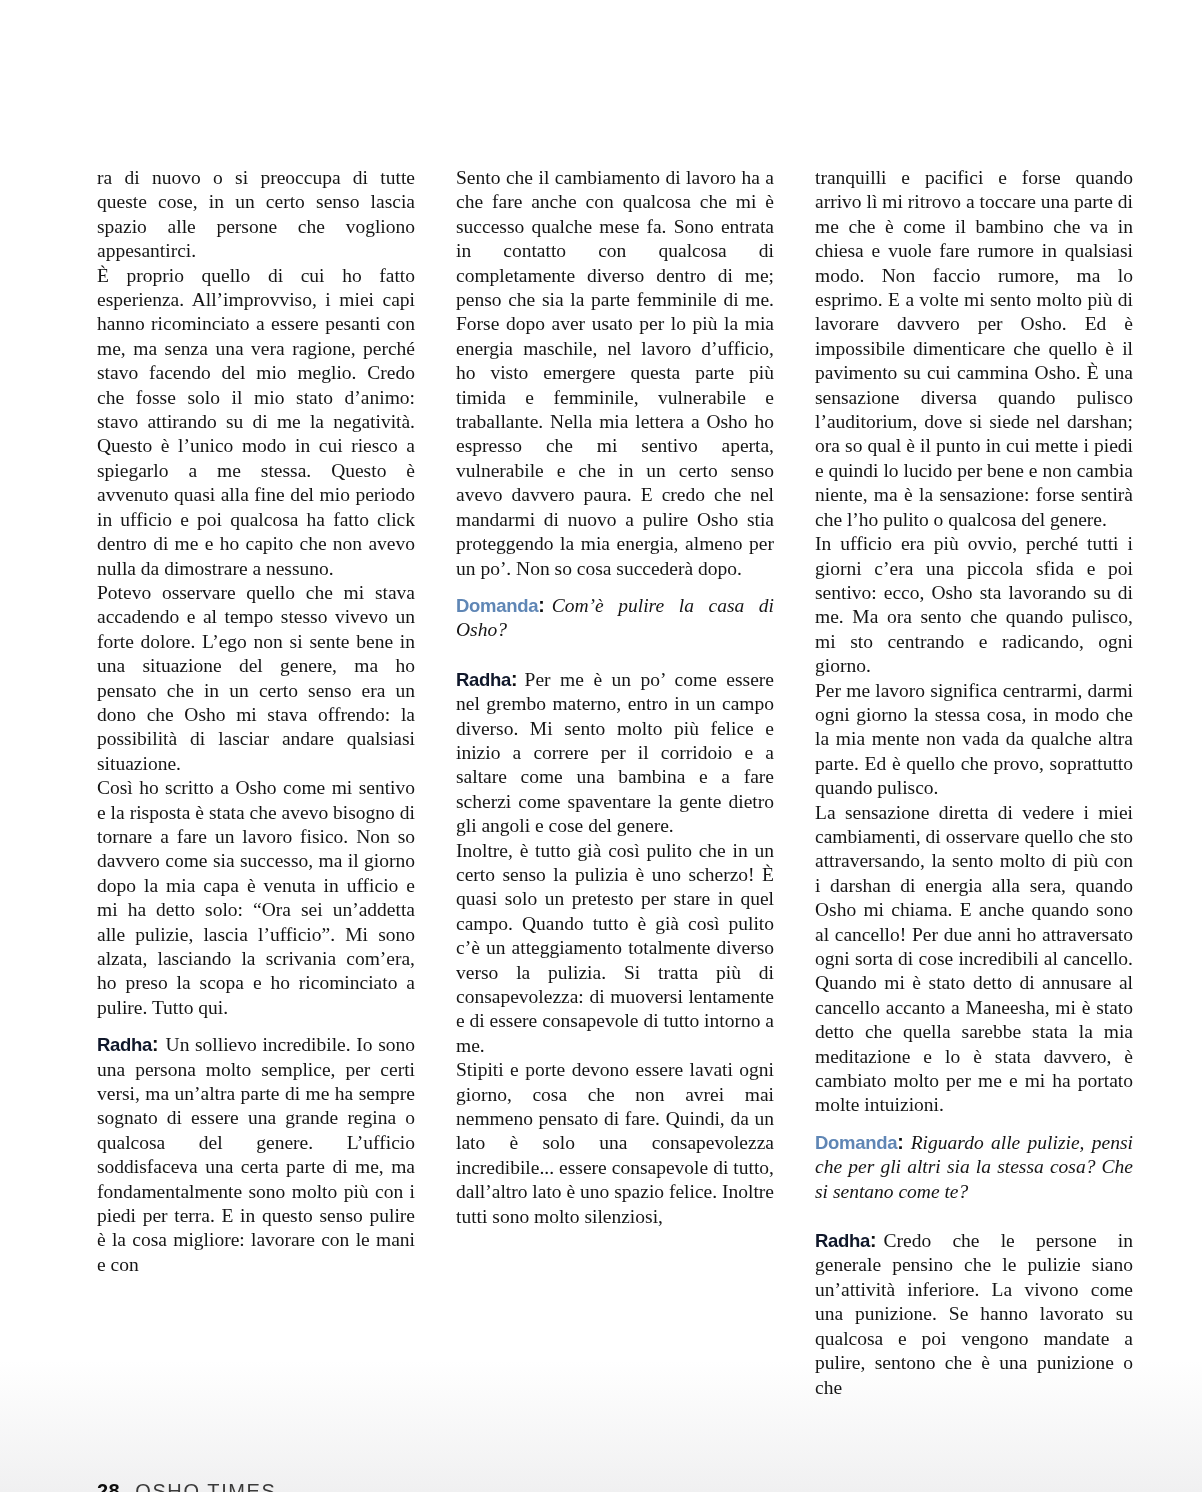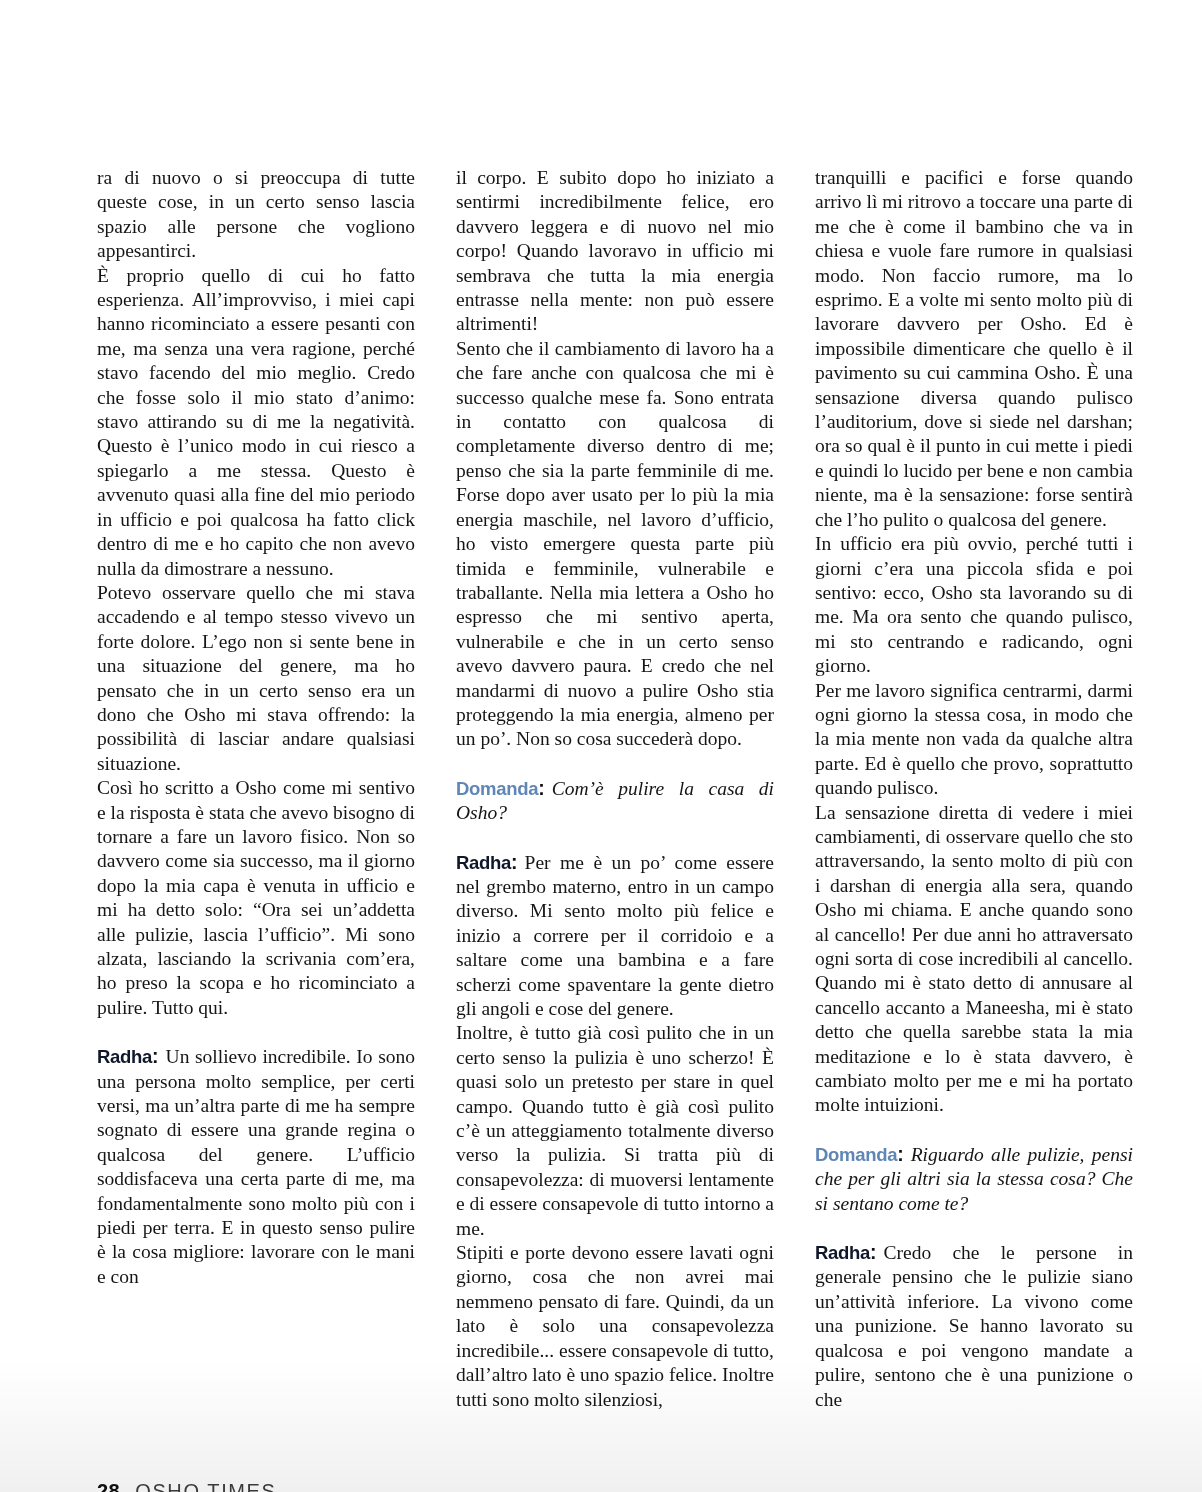--- a/index.html
+++ b/index.html
@@ -25,21 +25,21 @@
   }
   p.body-par {
     margin: 0;
     font-family: "Liberation Serif", serif;
     font-size: 19.5px;
     line-height: 24.4px;
     text-align: justify;
     color: #151515;
   }
   p.qa {
-    margin: 24px 0 0 0;
+    margin: 12px 0 0 0;
   }
   p.qa.question { margin-bottom: 24px; }
   p.qa.answer   { margin-bottom: 0; }
   .qa-label {
     font-family: "Liberation Sans", sans-serif;
     font-weight: bold;
     font-size: 18.5px;
     letter-spacing: -0.3px;
   }
   .label-domanda { color: #5f86b5; }
@@ -77,21 +77,20 @@
 
 <div class="columns">
     <div class="col">
       <p class="body-par">ra di nuovo o si preoccupa di tutte queste cose, in un certo senso lascia spazio alle persone che vogliono appesantirci.</p>
       <p class="body-par">È proprio quello di cui ho fatto esperienza. All’improvviso, i miei capi hanno ricominciato a essere pesanti con me, ma senza una vera ragione, perché stavo facendo del mio meglio. Credo che fosse solo il mio stato d’animo: stavo attirando su di me la negatività. Questo è l’unico modo in cui riesco a spiegarlo a me stessa. Questo è avvenuto quasi alla fine del mio periodo in ufficio e poi qualcosa ha fatto click dentro di me e ho capito che non avevo nulla da dimostrare a nessuno.</p>
       <p class="body-par">Potevo osservare quello che mi stava accadendo e al tempo stesso vivevo un forte dolore. L’ego non si sente bene in una situazione del genere, ma ho pensato che in un certo senso era un dono che Osho mi stava offrendo: la possibilità di lasciar andare qualsiasi situazione.</p>
       <p class="body-par">Così ho scritto a Osho come mi sentivo e la risposta è stata che avevo bisogno di tornare a fare un lavoro fisico. Non so davvero come sia successo, ma il giorno dopo la mia capa è venuta in ufficio e mi ha detto solo: “Ora sei un’addetta alle pulizie, lascia l’ufficio”. Mi sono alzata, lasciando la scrivania com’era, ho preso la scopa e ho ricominciato a pulire. Tutto qui.</p>
       <p class="body-par qa answer"><span class="qa-label label-radha">Radha</span><span class="label-colon">:</span><span class="atext">Un sollievo incredibile. Io sono una persona molto semplice, per certi versi, ma un’altra parte di me ha sempre sognato di essere una grande regina o qualcosa del genere. L’ufficio soddisfaceva una certa parte di me, ma fondamentalmente sono molto più con i piedi per terra. E in questo senso pulire è la cosa migliore: lavorare con le mani e con</span></p>
     </div>
     <div class="col">
-      <p class="body-par">il corpo. E subito dopo ho iniziato a sentirmi incredibilmente felice, ero davvero leggera e di nuovo nel mio corpo! Quando lavoravo in ufficio mi sembrava che tutta la mia energia entrasse nella mente: non può essere altrimenti!</p>
       <p class="body-par">Sento che il cambiamento di lavoro ha a che fare anche con qualcosa che mi è successo qualche mese fa. Sono entrata in contatto con qualcosa di completamente diverso dentro di me; penso che sia la parte femminile di me. Forse dopo aver usato per lo più la mia energia maschile, nel lavoro d’ufficio, ho visto emergere questa parte più timida e femminile, vulnerabile e traballante. Nella mia lettera a Osho ho espresso che mi sentivo aperta, vulnerabile e che in un certo senso avevo davvero paura. E credo che nel mandarmi di nuovo a pulire Osho stia proteggendo la mia energia, almeno per un po’. Non so cosa succederà dopo.</p>
       <p class="body-par qa question"><span class="qa-label label-domanda">Domanda</span><span class="label-colon">:</span><span class="qtext">Com’è pulire la casa di Osho?</span></p>
       <p class="body-par qa answer"><span class="qa-label label-radha">Radha</span><span class="label-colon">:</span><span class="atext">Per me è un po’ come essere nel grembo materno, entro in un campo diverso. Mi sento molto più felice e inizio a correre per il corridoio e a saltare come una bambina e a fare scherzi come spaventare la gente dietro gli angoli e cose del genere.</span></p>
       <p class="body-par">Inoltre, è tutto già così pulito che in un certo senso la pulizia è uno scherzo! È quasi solo un pretesto per stare in quel campo. Quando tutto è già così pulito c’è un atteggiamento totalmente diverso verso la pulizia. Si tratta più di consapevolezza: di muoversi lentamente e di essere consapevole di tutto intorno a me.</p>
       <p class="body-par">Stipiti e porte devono essere lavati ogni giorno, cosa che non avrei mai nemmeno pensato di fare. Quindi, da un lato è solo una consapevolezza incredibile... essere consapevole di tutto, dall’altro lato è uno spazio felice. Inoltre tutti sono molto silenziosi,</p>
     </div>
     <div class="col">
       <p class="body-par">tranquilli e pacifici e forse quando arrivo lì mi ritrovo a toccare una parte di me che è come il bambino che va in chiesa e vuole fare rumore in qualsiasi modo. Non faccio rumore, ma lo esprimo. E a volte mi sento molto più di lavorare davvero per Osho. Ed è impossibile dimenticare che quello è il pavimento su cui cammina Osho. È una sensazione diversa quando pulisco l’auditorium, dove si siede nel darshan; ora so qual è il punto in cui mette i piedi e quindi lo lucido per bene e non cambia niente, ma è la sensazione: forse sentirà che l’ho pulito o qualcosa del genere.</p>
       <p class="body-par">In ufficio era più ovvio, perché tutti i giorni c’era una piccola sfida e poi sentivo: ecco, Osho sta lavorando su di me. Ma ora sento che quando pulisco, mi sto centrando e radicando, ogni giorno.</p>
       <p class="body-par">Per me lavoro significa centrarmi, darmi ogni giorno la stessa cosa, in modo che la mia mente non vada da qualche altra parte. Ed è quello che provo, soprattutto quando pulisco.</p>

